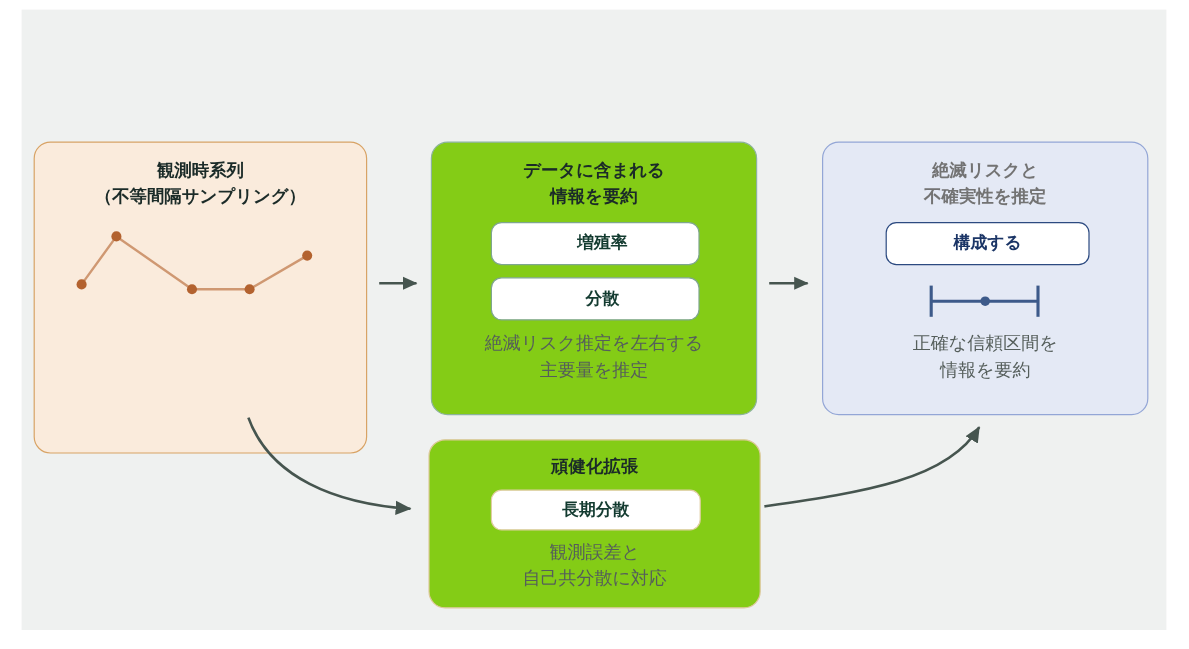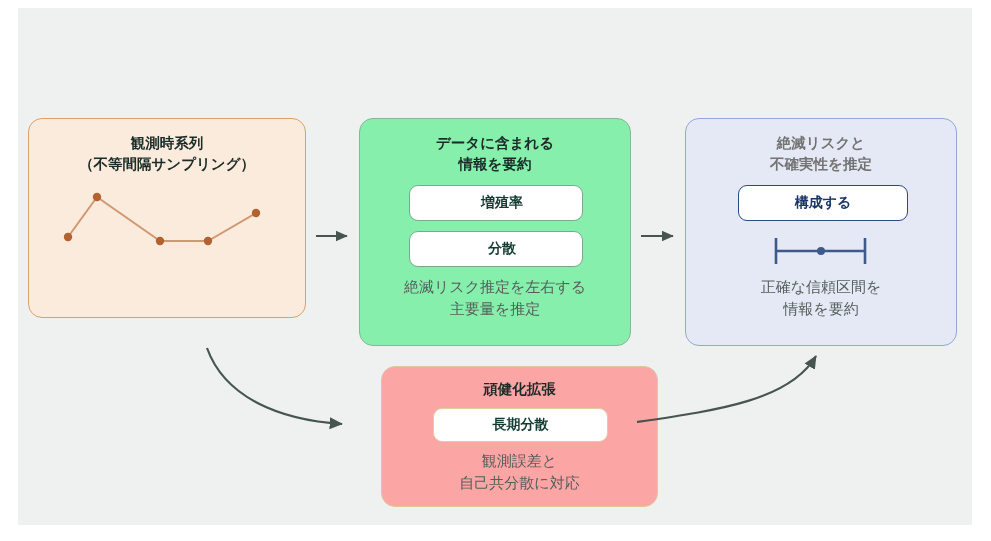--- a/index.html
+++ b/index.html
@@ -43,23 +43,23 @@
   }
 
   .box {
     position: absolute;
     border-radius: 14px;
     box-sizing: border-box;
     border-width: 1.6px;
     border-style: solid;
   }
   .box-orange { background: #faebdc; border-color: #d8a365; }
-  .box-green  { background: #86efac; border-color: #8cb39b; text-decoration: underline; }
+  .box-green  { background: #84cc16; border-color: #8cb39b; text-decoration: underline; }
   .box-blue   { background: #e4e9f5; border-color: #93a6d6; }
-  .box-cream  { background: #fca5a5; border-color: #ddc89a; margin-left: 24px; }
+  .box-cream  { background: #84cc16; border-color: #ddc89a; }
 
   .box-title {
     position: absolute;
     left: 0; right: 0;
     text-align: center;
     font-size: 14.5px;
     line-height: 21px;
     font-weight: bold;
     color: #1b2b28;
     white-space: pre-line;
@@ -103,21 +103,21 @@
   }
 </style>
 </head>
 <body>
 
 <div id="canvas"></div>
 
 <div id="figure">
 
 
-  <div class="box box-orange" style="left:28px; top:118px; width:278px; height:200px;">
+  <div class="box box-orange" style="left:28px; top:118px; width:278px; height:260px;">
     <div class="box-title" style="top:14px;">観測時系列
 （不等間隔サンプリング）</div>
   </div>
 
   <div class="box box-green" style="left:359px; top:118px; width:272px; height:228px;">
     <div class="box-title" style="top:14px;">データに含まれる
 情報を要約</div>
     <div class="pill pill-green" style="left:49px; top:66px; width:174px; height:36px;">増殖率</div>
     <div class="pill pill-green" style="left:49px; top:112px; width:174px; height:36px;">分散</div>
     <div class="box-caption" style="top:157px;">絶滅リスク推定を左右する

